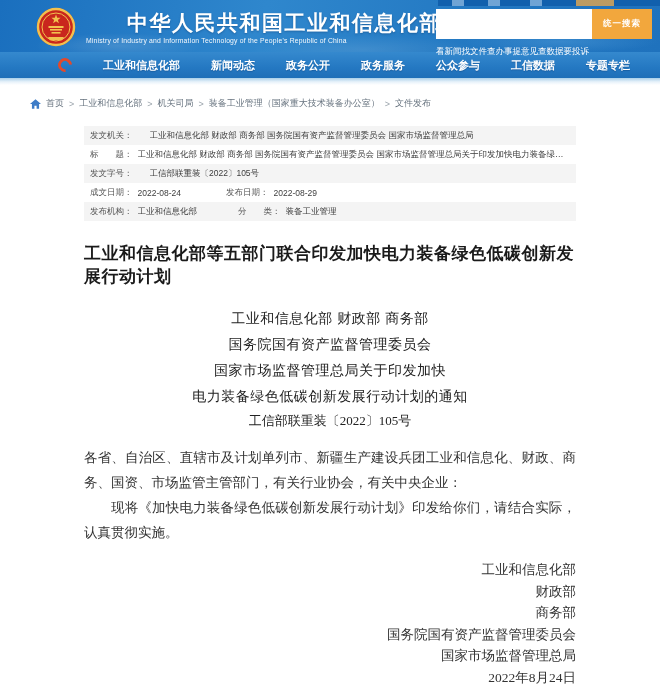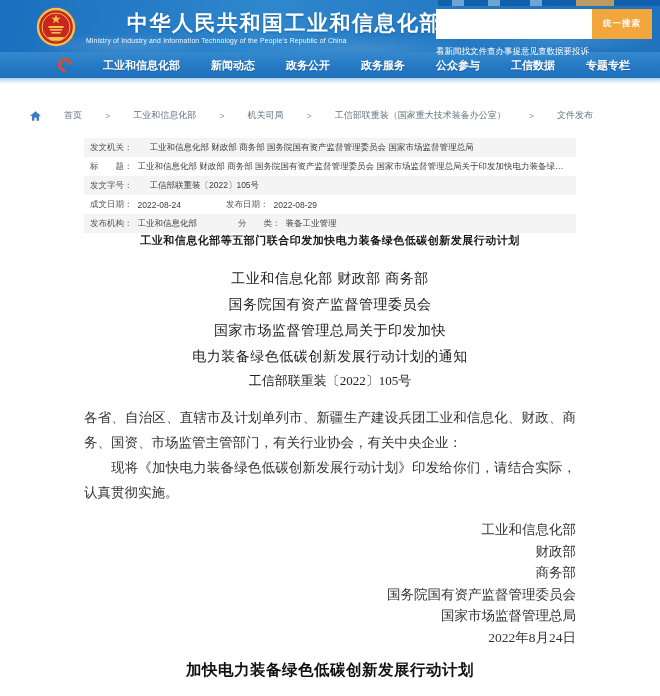--- a/index.html
+++ b/index.html
@@ -41,34 +41,34 @@
   .quick-links a{color:#fff;font-size:8.5px;text-decoration:none;white-space:nowrap;}
   
   .nav{
     height:26px;background:linear-gradient(180deg,#3589ce 0%,#2478c2 60%,#1e6fb8 100%);
     display:flex;align-items:center;padding:0 30px 0 58px;justify-content:space-between;
   }
   .nav-logo{width:14px;height:14px;border:3px solid #e2492b;border-radius:50%;border-right-color:transparent;transform:rotate(40deg);flex:0 0 auto;}
   .nav a{color:#fff;font-size:11px;font-weight:bold;text-decoration:none;white-space:nowrap;text-shadow:0 1px 1px rgba(0,40,90,.3);}
   .header-wave{height:7px;background:linear-gradient(180deg,#a8cfe9 0%,#e8f2fa 55%,#fff 100%);}
   
-  .breadcrumb{display:flex;align-items:center;gap:23px;margin:24px 0 0 30px;font-size:9px;color:#8a8a8a;}
+  .breadcrumb{display:flex;align-items:center;gap:5px;margin:12px 0 0 30px;font-size:9px;color:#8a8a8a;}
   .breadcrumb a{color:#67737f;text-decoration:none;}
   .crumb-sep{color:#9aa3ab;}
   .home-icon{width:11px;height:10px;display:inline-block;}
   
   .doc{width:492px;margin:16px auto 0;}
   .meta-table{font-size:8.5px;color:#4a4a4a;}
   .meta-row{display:flex;align-items:center;min-height:19px;padding:1px 6px;white-space:nowrap;}
   .meta-row.gray{background:var(--row-gray);gap:12px;}
   .meta-label{color:#555;margin-right:5px;flex:0 0 auto;white-space:pre;}
   .meta-value{color:#3d3d3d;overflow:hidden;text-overflow:ellipsis;}
   .meta-cell{display:flex;align-items:center;}
   .meta-cell.first{width:136px;flex:0 0 auto;}
-  .page-title{text-align:center;font-size:11px;font-weight:bold;color:#1a1a1a;letter-spacing:.5px;}
+  .page-title{margin-top:21px;font-size:17px;font-weight:bold;color:#1a1a1a;letter-spacing:.5px;}
   .doc-head{margin-top:17px;text-align:center;font-size:14px;color:#222;line-height:26px;letter-spacing:.5px;}
   .doc-number{text-align:center;font-size:13px;color:#222;line-height:24px;font-family:"Liberation Serif","DejaVu Serif",serif;}
   .doc-body{margin-top:12px;font-size:13.5px;line-height:25px;text-align:justify;color:#333;}
   .doc-body p.indent{text-indent:2em;}
   .signatures{margin-top:14px;text-align:right;font-size:13.5px;line-height:21.5px;color:#333;}
   .sign-date{font-family:"Liberation Serif","DejaVu Serif",serif;}
   .attachment-title{margin-top:12px;text-align:center;font-size:15.5px;font-weight:bold;color:#111;letter-spacing:.5px;}
 </style>
 </head>
 <body>
@@ -122,21 +122,21 @@
 <div class="breadcrumb">
   <svg class="home-icon" viewBox="0 0 16 14">
     <path d="M8 0 L16 7 H13.2 V14 H9.6 V9.4 H6.4 V14 H2.8 V7 H0 Z" fill="#3e7cc7"></path>
   </svg>
   <a href="#">首页</a>
   <span class="crumb-sep">&gt;</span>
   <a href="#">工业和信息化部</a>
   <span class="crumb-sep">&gt;</span>
   <a href="#">机关司局</a>
   <span class="crumb-sep">&gt;</span>
-  <a href="#">工信部联重装（国家重大技术装备办公室）</a>
+  <a href="#">装备工业管理（国家重大技术装备办公室）</a>
   <span class="crumb-sep">&gt;</span>
   <a href="#">文件发布</a>
 </div>
 
 <div class="doc">
 
   <div class="meta-table">
     <div class="meta-row gray">
       <span class="meta-label">发文机关：</span>
       <span class="meta-value">工业和信息化部 财政部 商务部 国务院国有资产监督管理委员会 国家市场监督管理总局</span>

